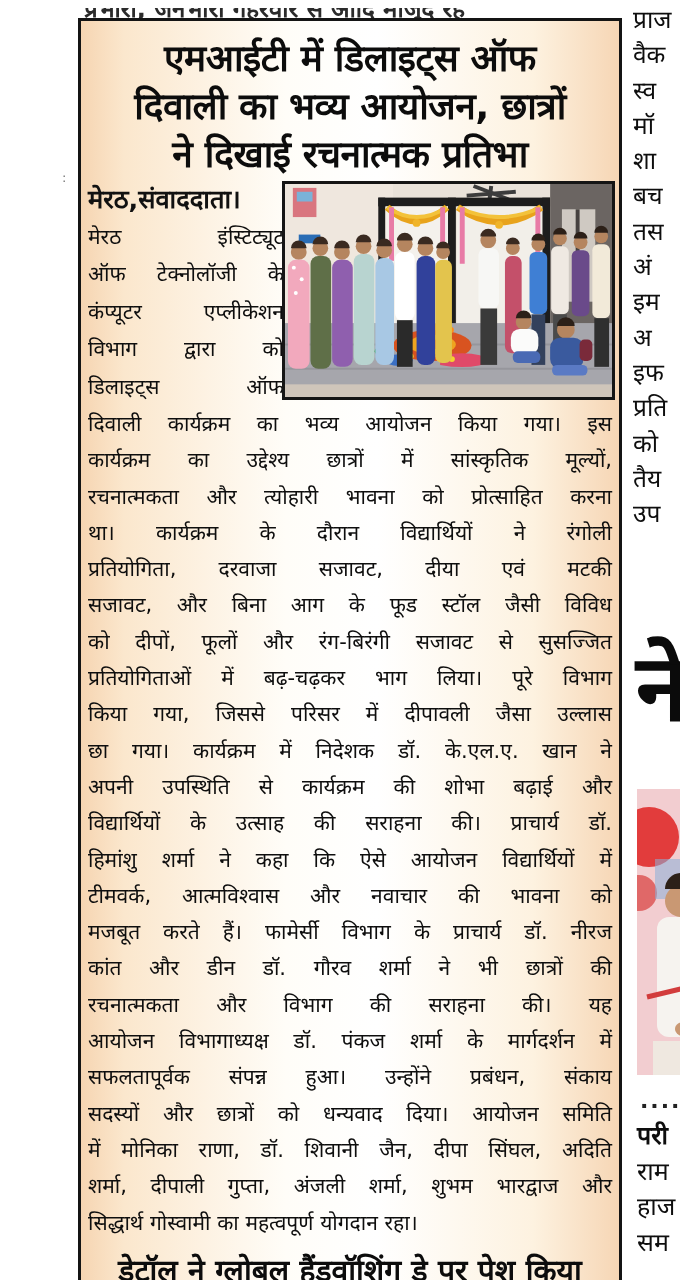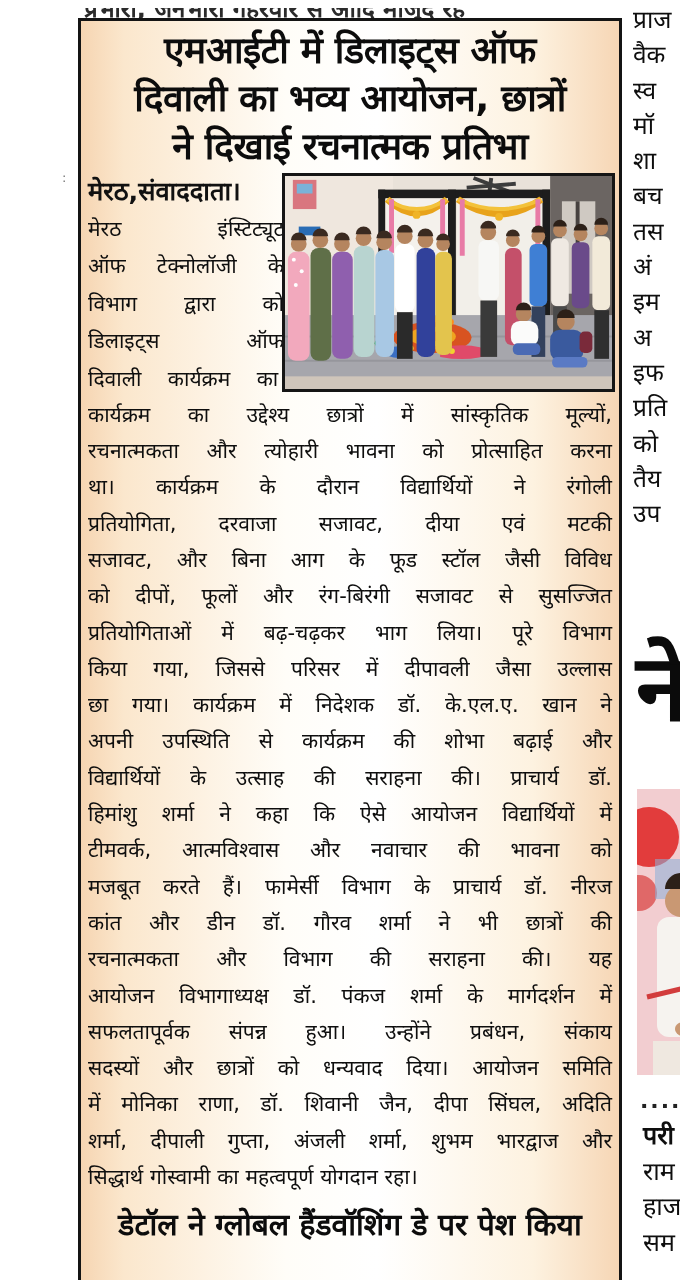--- a/index.html
+++ b/index.html
@@ -19,21 +19,21 @@
   .stray-mark{position:absolute;left:62px;top:170px;font-size:13px;color:#777;}
 
   
   .article-box{
     position:absolute;left:78px;top:18px;width:538px;height:1290px;
     border:3px solid #141414;
     background:linear-gradient(90deg,#f6d5b2 0%,#fbe7cd 8%,#fffdf8 38%,#ffffff 55%,#fdf2e0 84%,#f6d6b5 100%);
     overflow:hidden;
   }
   .headline{
-    margin-top:6px;text-align:center;font-weight:700;color:#0c0c0c;
+    margin-top:14px;text-align:center;font-weight:700;color:#0c0c0c;
     font-size:37px;line-height:48px;letter-spacing:-0.5px;
   }
   .article-body{
     position:relative;margin-top:2px;padding:0 7px;
   }
   .photo-main{
     position:absolute;top:0;right:4px;width:333px;height:219px;
     border:3px solid #151515;box-sizing:border-box;background:#e8e2da;
   }
   .photo-main svg{display:block;width:100%;height:100%;}
@@ -63,21 +63,21 @@
     white-space:nowrap;letter-spacing:-2px;
   }
   .photo-side{
     position:absolute;left:637px;top:789px;width:60px;height:286px;overflow:hidden;background:#f2cdd0;
   }
   .photo-side svg{display:block;}
   .dotted-frag{
     position:absolute;left:640px;top:1088px;font-size:22px;font-weight:700;letter-spacing:2px;color:#222;
   }
   .bottom-frags{position:absolute;left:637px;top:1118px;}
-  .bottom-frag{font-size:25px;line-height:35.5px;color:#0e0e0e;white-space:nowrap;margin-left:6px;}
+  .bottom-frag{font-size:25px;line-height:35.5px;color:#0e0e0e;white-space:nowrap;}
   .bottom-frag.first{font-weight:700;}
 </style>
 </head>
 <body>
 
 <div class="top-crop">
   <div class="inner">प्रभारी, जनभारी गहरवार से आदि मौजूद रहे</div>
 </div>
 <div class="stray-mark">:</div>
 
@@ -220,20 +220,21 @@
           <rect x="272" y="186" width="36" height="11" rx="5" fill="#5a7ac4"></rect>
         </g>
       </svg>
     </div>
 
     <div class="dateline">मेरठ,संवाददाता।</div>
 
     <div>
         <div class="line narrow">मेरठ इंस्टिट्यूट</div>
         <div class="line narrow">ऑफ टेक्नोलॉजी के</div>
+        <div class="line narrow">कंप्यूटर एप्लीकेशन</div>
         <div class="line narrow">विभाग द्वारा को</div>
         <div class="line narrow">डिलाइट्स ऑफ</div>
       </div>
 
     <div>
         <div class="line">दिवाली कार्यक्रम का भव्य आयोजन किया गया। इस</div>
         <div class="line">कार्यक्रम का उद्देश्य छात्रों में सांस्कृतिक मूल्यों,</div>
         <div class="line">रचनात्मकता और त्योहारी भावना को प्रोत्साहित करना</div>
         <div class="line">था। कार्यक्रम के दौरान विद्यार्थियों ने रंगोली</div>
         <div class="line">प्रतियोगिता, दरवाजा सजावट, दीया एवं मटकी</div>

